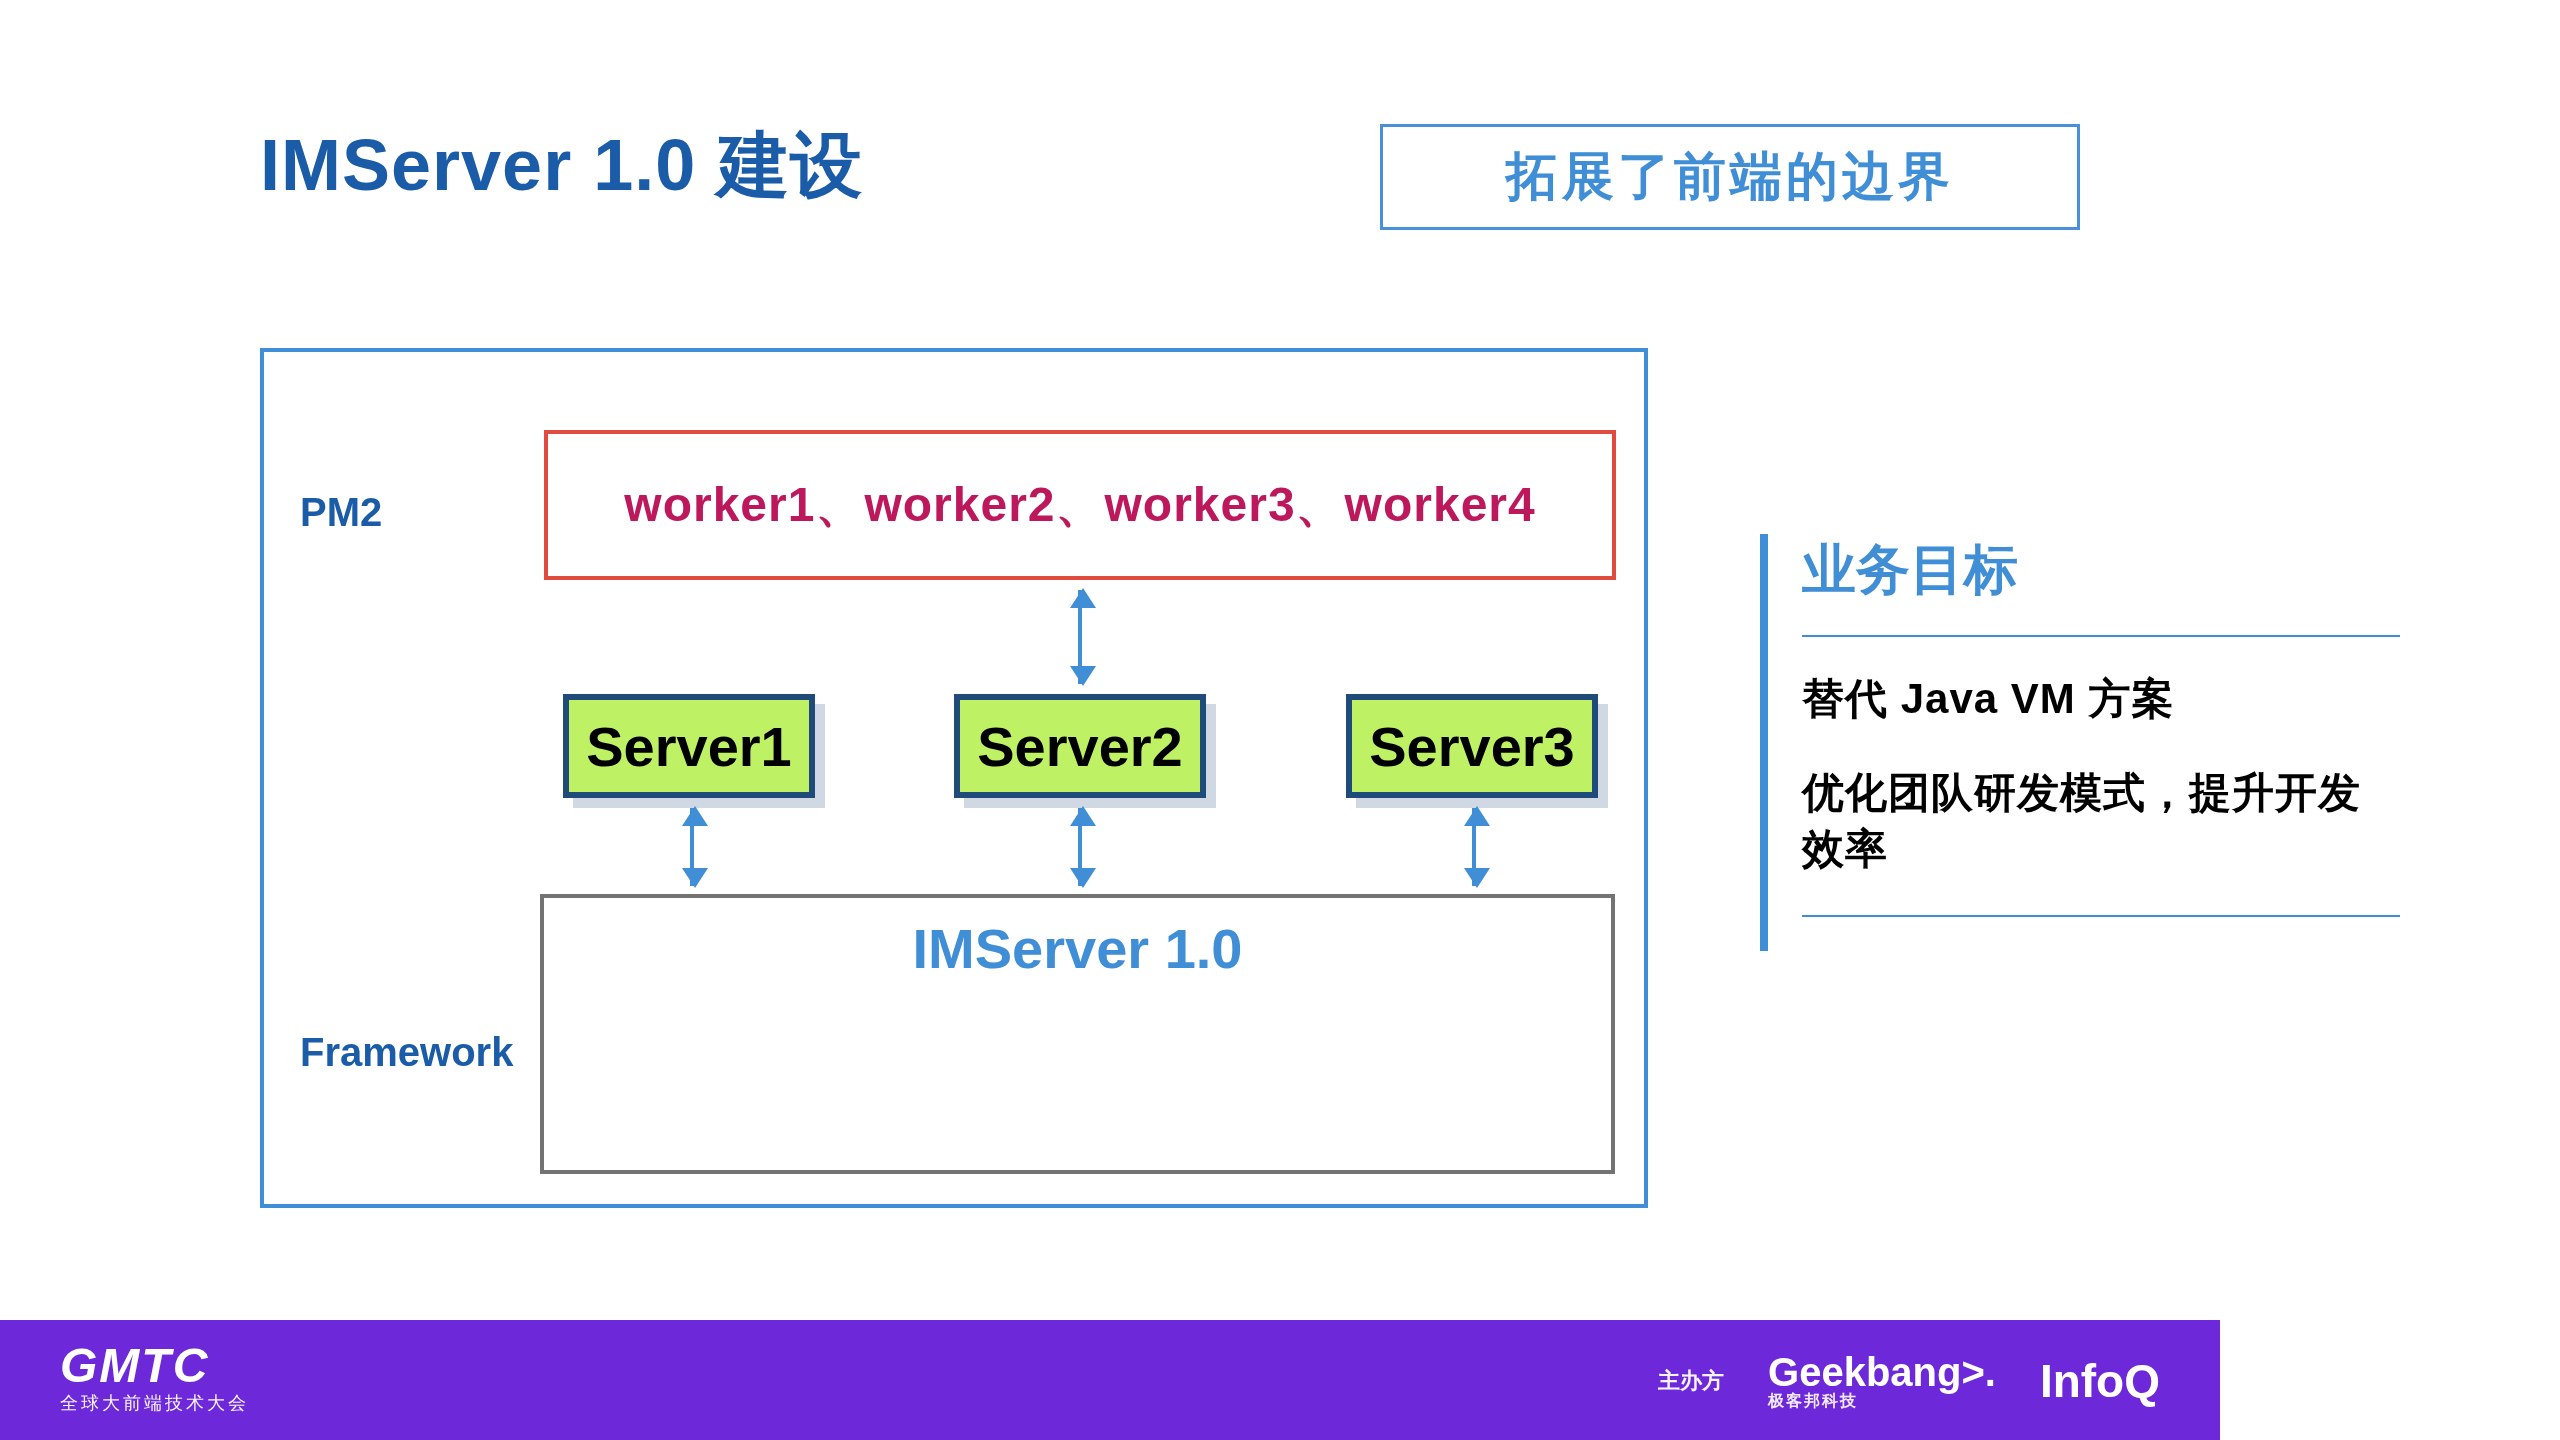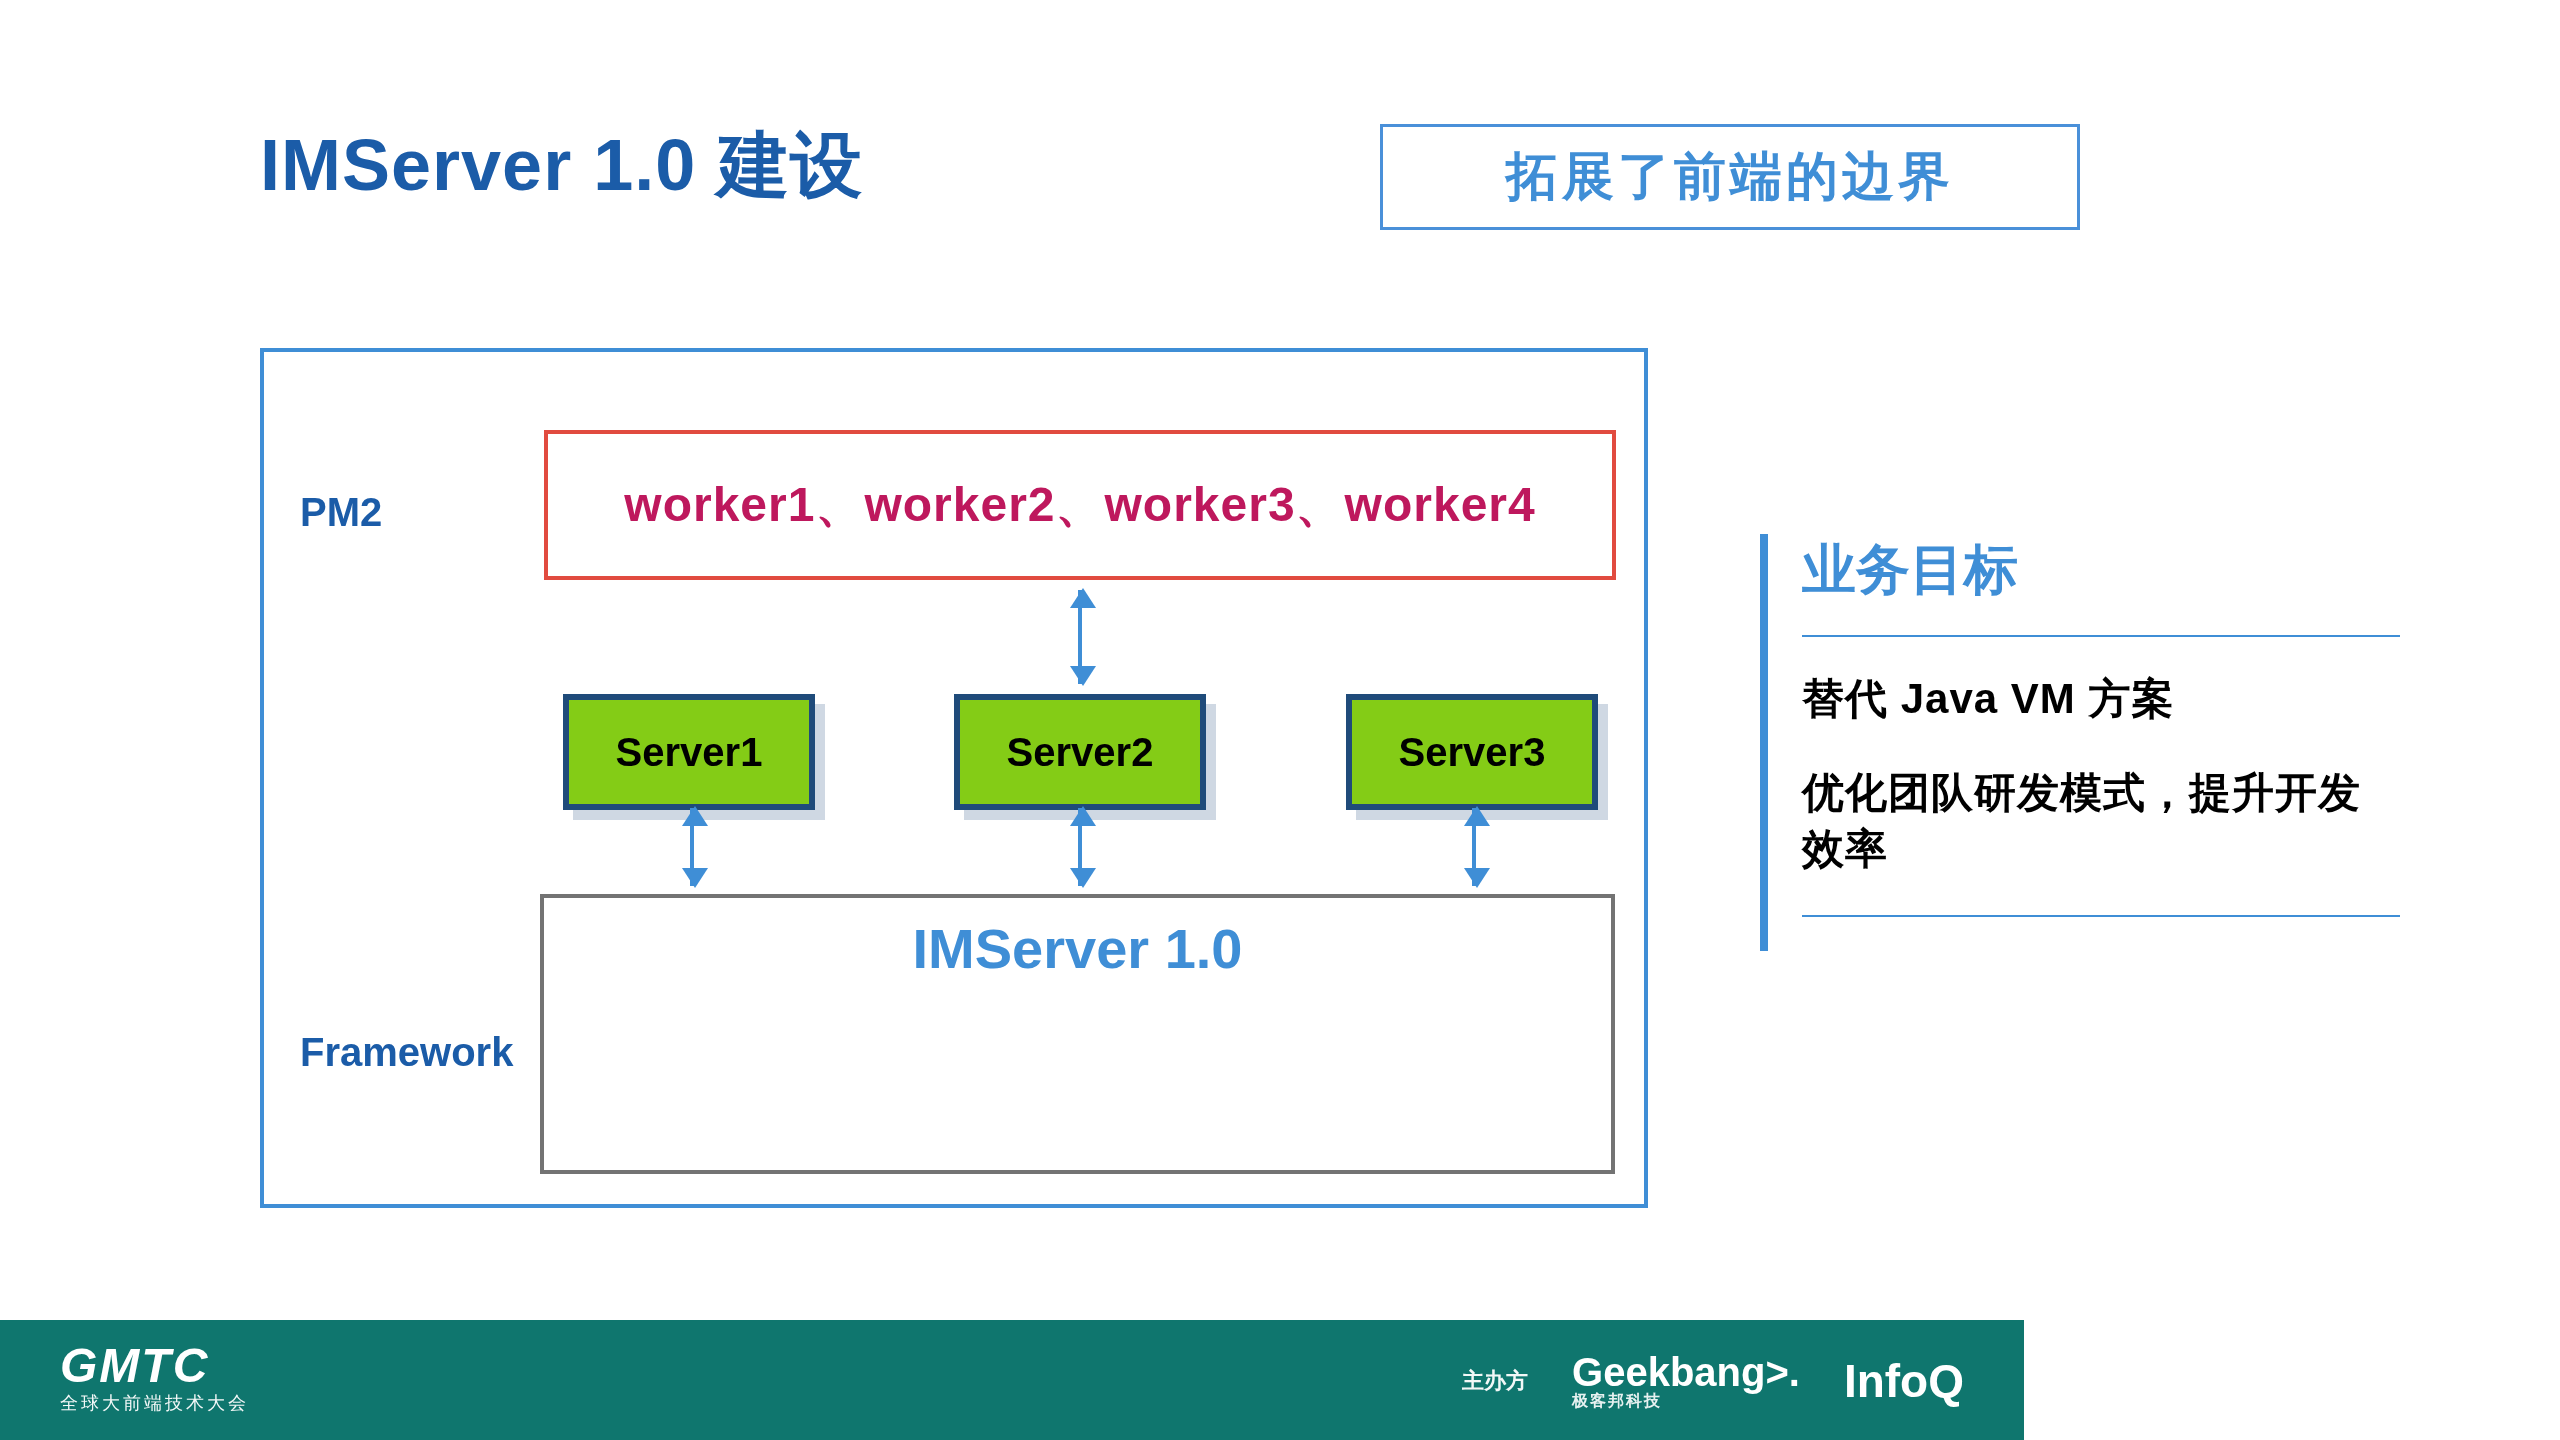--- a/index.html
+++ b/index.html
@@ -4,40 +4,40 @@
 <style>
   * { box-sizing: border-box; margin: 0; padding: 0; }
   html, body { width: 2560px; height: 1440px; font-family: "Helvetica Neue", Arial, "Microsoft YaHei", sans-serif; background: #fff; }
   .slide { width: 2560px; height: 1440px; position: relative; }
   .title { position: absolute; left: 260px; top: 118px; font-size: 72px; font-weight: 700; color: #1b5ca8; letter-spacing: 1px; }
   .badge { position: absolute; left: 1380px; top: 124px; width: 700px; height: 106px; border: 3px solid #4a90d9; display: flex; align-items: center; justify-content: center; font-size: 52px; font-weight: 700; color: #3f8ed6; letter-spacing: 4px; }
   .diagram-outer { position: absolute; left: 260px; top: 348px; width: 1388px; height: 860px; border: 4px solid #3f8ed6; }
   .label-pm2 { position: absolute; left: 300px; top: 490px; font-size: 40px; font-weight: 700; color: #1b5ca8; }
   .label-framework { position: absolute; left: 300px; top: 1030px; font-size: 40px; font-weight: 700; color: #1b5ca8; }
   .workers-box { position: absolute; left: 544px; top: 430px; width: 1072px; height: 150px; border: 4px solid #e14b3f; display: flex; align-items: center; justify-content: center; font-size: 48px; font-weight: 700; color: #be185d; letter-spacing: 1px; text-align: center; }
-  .server-box { position: absolute; width: 252px; height: 116px; border: 6px solid #1f4b7a; box-shadow: 10px 10px 0 #cfd8e3; display: flex; align-items: center; justify-content: center; font-size: 40px; font-weight: 700; color: #000; background: #84cc16; }
+  .server-box { position: absolute; width: 252px; height: 104px; border: 6px solid #1f4b7a; box-shadow: 10px 10px 0 #cfd8e3; display: flex; align-items: center; justify-content: center; font-size: 56px; font-weight: 700; color: #000; background: #bef264; }
   .s1 { left: 563px; top: 694px; }
   .s2 { left: 954px; top: 694px; }
   .s3 { left: 1346px; top: 694px; }
   .framework-box { position: absolute; left: 540px; top: 894px; width: 1075px; height: 280px; border: 4px solid #737373; }
   .framework-title { text-align: center; font-size: 56px; font-weight: 700; color: #3f8ed6; margin-top: 18px; }
   .hapi-box { margin: 26px auto 0; width: 590px; height: 110px; border: 4px solid #4a9ce0; border-radius: 22px; display: flex; align-items: center; justify-content: center; font-size: 44px; font-weight: 700; color: #000; }
   .arrow { position: absolute; width: 0; border-left: 4px solid #3f8ed6; }
   .arrow::before, .arrow::after { content: ""; position: absolute; left: -12px; width: 0; height: 0; border-left: 13px solid transparent; border-right: 13px solid transparent; }
   .arrow::before { top: -2px; border-bottom: 20px solid #3f8ed6; }
   .arrow::after { bottom: -2px; border-top: 20px solid #3f8ed6; }
   .a-top { left: 1078px; top: 590px; height: 94px; }
   .a-s1 { left: 690px; top: 808px; height: 78px; }
   .a-s2 { left: 1078px; top: 808px; height: 78px; }
   .a-s3 { left: 1472px; top: 808px; height: 78px; }
   .goals { position: absolute; left: 1760px; top: 534px; width: 640px; border-left: 8px solid #3f8ed6; padding-left: 34px; }
   .goals-title { font-size: 54px; font-weight: 700; color: #3f8ed6; padding-bottom: 22px; }
   .goals-hr { border: none; border-top: 2px solid #3f8ed6; margin: 6px 0 34px; }
   .goal-item { font-size: 42px; font-weight: 600; color: #000; margin: 26px 0 38px; letter-spacing: 1px; }
-  .footer { position: absolute; left: 0; top: 1320px; width: 2024px; height: 120px; background: #0f766e; color: #fff; }
+  .footer { position: absolute; left: 0; top: 1320px; width: 2220px; height: 120px; background: #6d28d9; color: #fff; }
   .footer-left { position: absolute; left: 60px; top: 18px; }
   .gmtc { font-size: 48px; font-weight: 800; font-style: italic; letter-spacing: 2px; }
   .gmtc-sub { font-size: 18px; letter-spacing: 3px; opacity: .95; margin-top: -2px; }
   .footer-right { position: absolute; right: 60px; top: 30px; display: flex; align-items: center; gap: 44px; font-weight: 700; }
   .sponsor-label { font-size: 22px; opacity: .95; }
   .geekbang { font-size: 40px; }
   .geekbang-sub { font-size: 16px; display: block; margin-top: -4px; letter-spacing: 2px; opacity: .9; }
   .infoq { font-size: 46px; font-weight: 800; }
 </style>
 </head>

